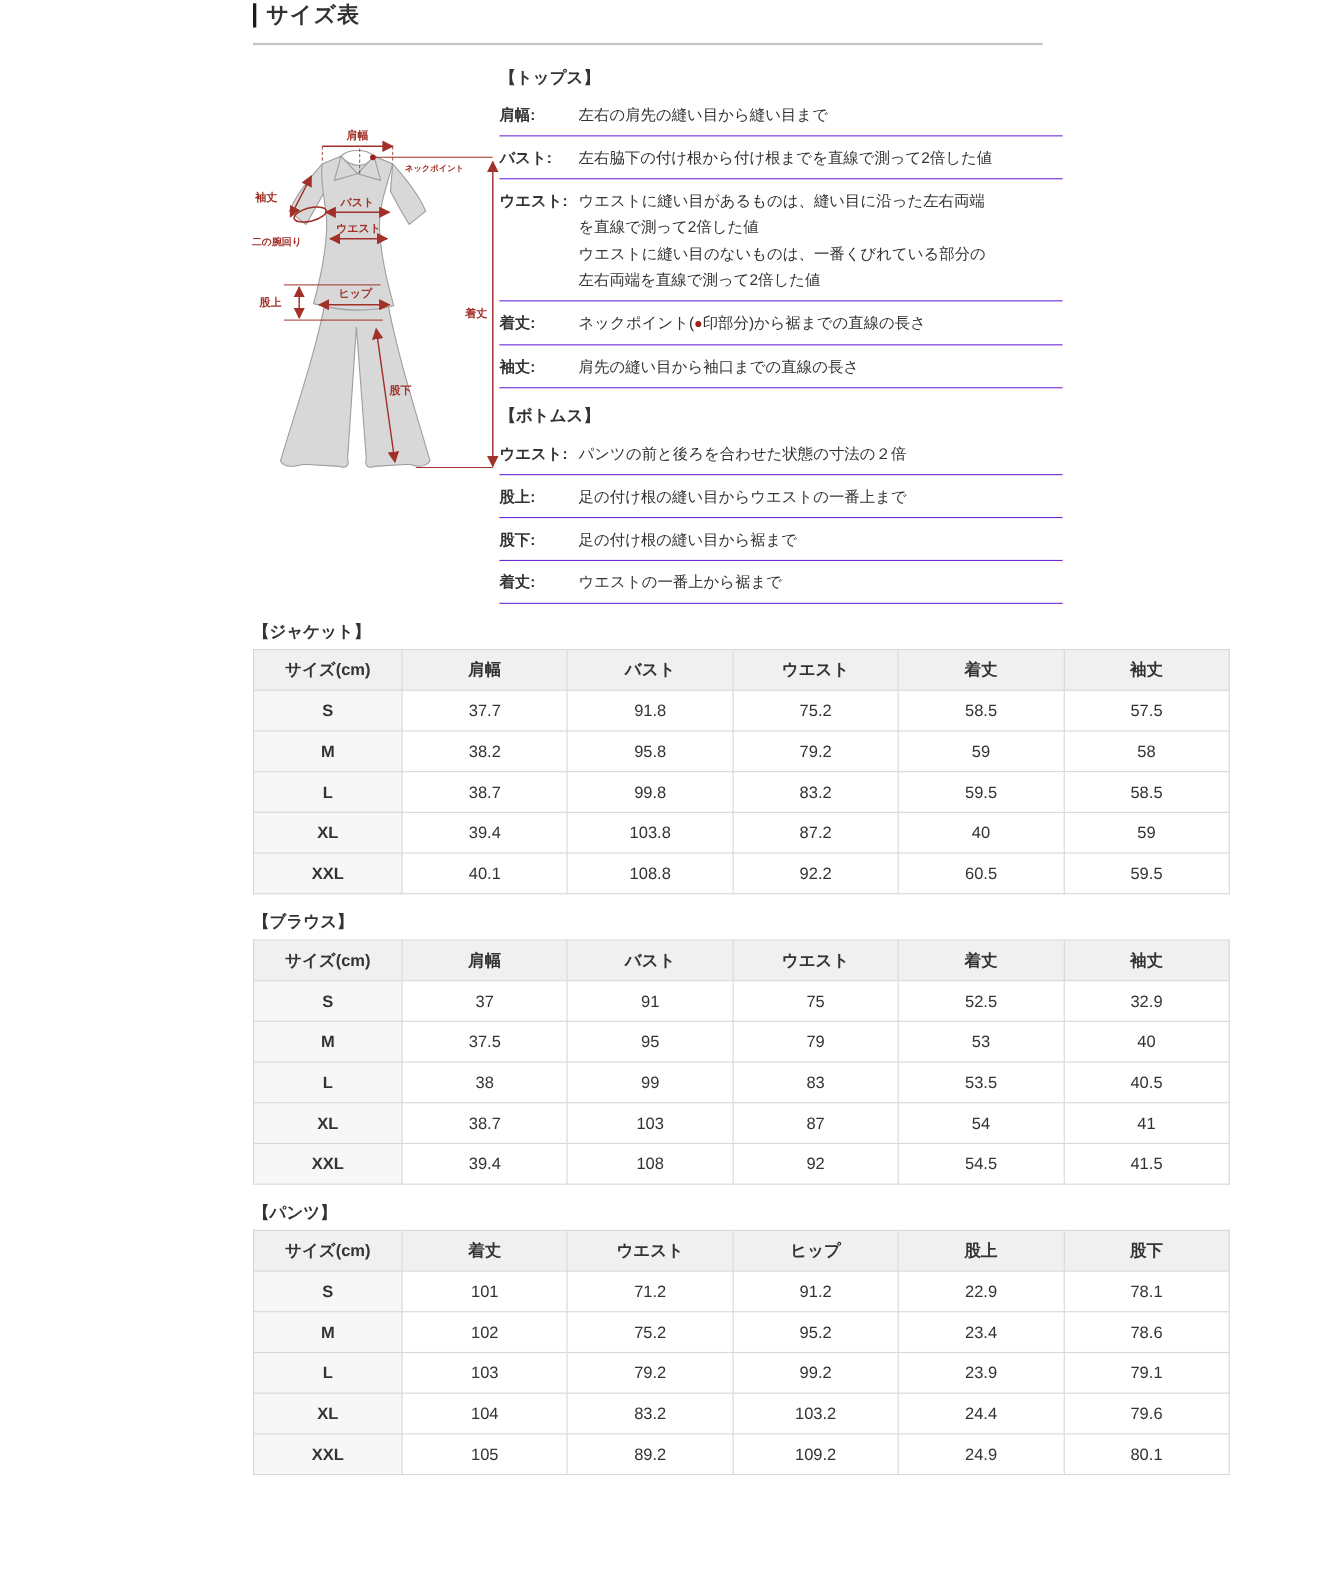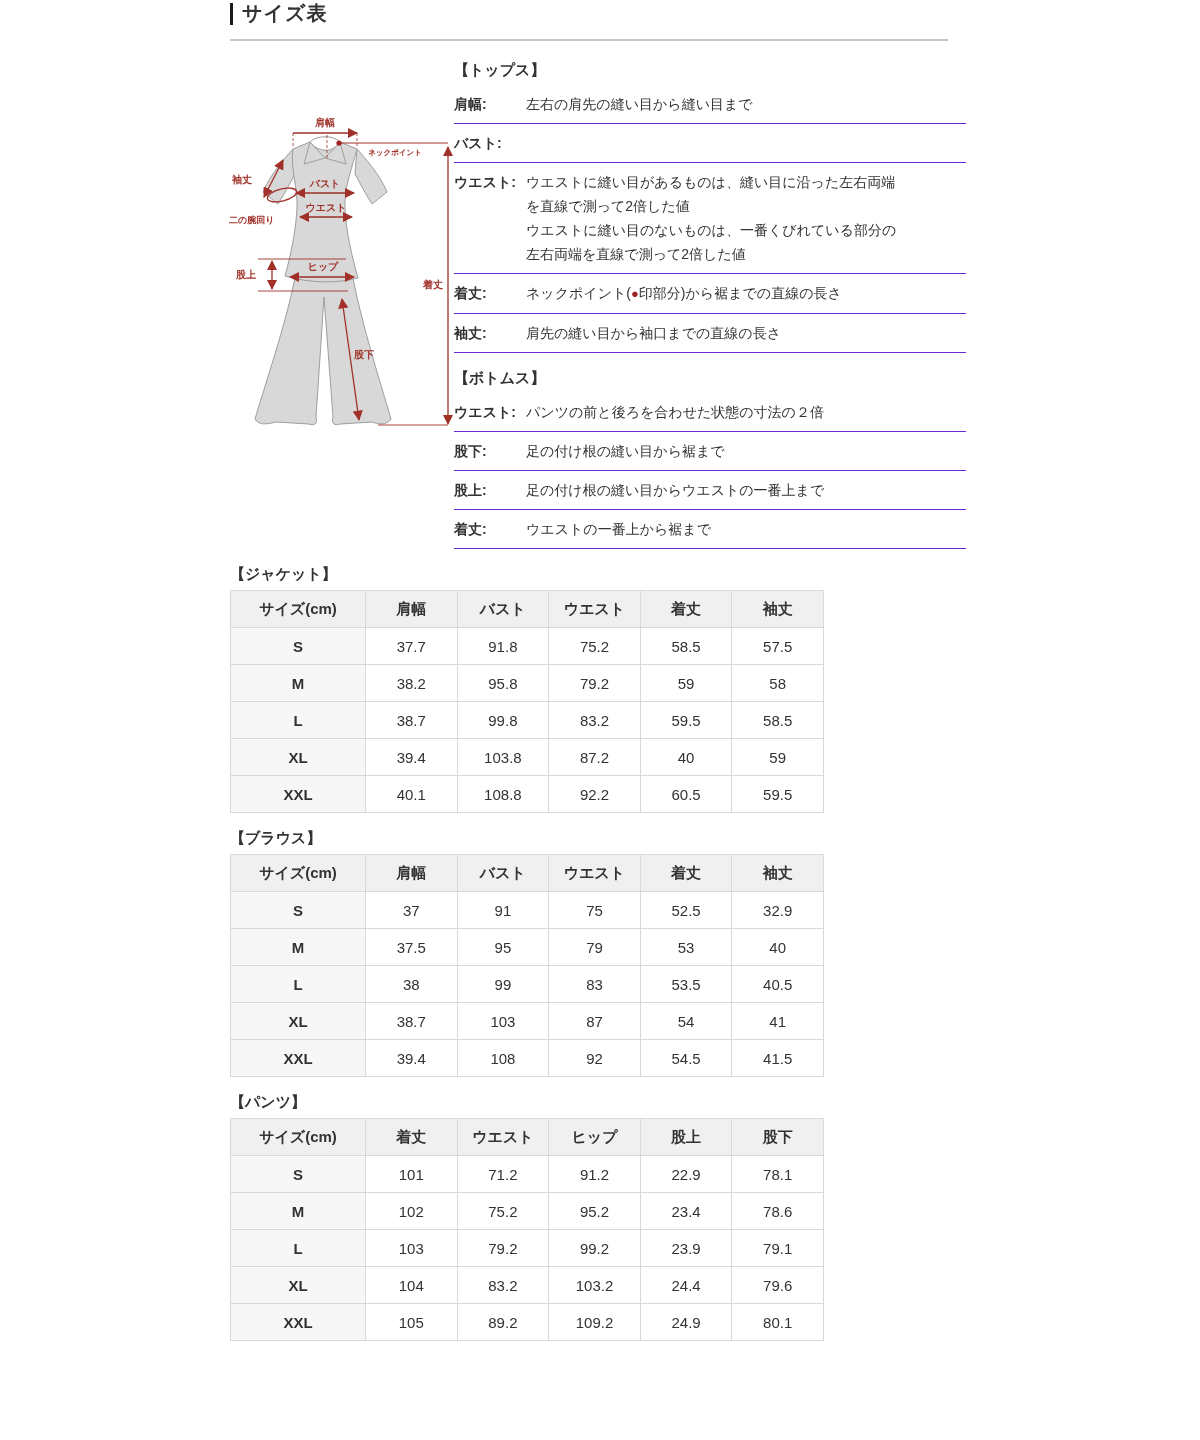--- a/index.html
+++ b/index.html
@@ -25,21 +25,21 @@
   .sec-heading.bottoms { margin-top:16px; }
   .def-row { display:flex; border-bottom:1px solid #6d28d9; padding:7px 0; line-height:24px; }
   .def-label { width:72px; flex:none; font-weight:bold; }
   .def-desc { flex:1; white-space:pre-line; }
   .neck-dot { color:#9e2121; font-size:13px; }
 
   
   .tables { margin-top:8px; }
   .tbl-heading { font-size:15px; font-weight:bold; margin:16px 0 6px 0; }
   table.size-table {
-    border-collapse:collapse; width:594px; table-layout:fixed;
+    border-collapse:collapse; width:888px; table-layout:fixed;
     text-align:center; font-size:15px;
   }
   .size-table th, .size-table td { border:1px solid #d8d8d8; height:36px; padding:0; }
   .size-table thead th { background:#f0f0f0; font-weight:bold; }
   .size-table tbody th { background:#f7f7f7; font-weight:bold; }
   .size-table tbody td { background:#ffffff; font-weight:normal; }
 
   
   .ann { fill:#a03028; font-weight:bold; font-family:"Liberation Sans","DejaVu Sans",sans-serif; }
 </style>
@@ -139,20 +139,21 @@
 
     <div class="defs">
       <h3 class="sec-heading">【トップス】</h3>
 
       <div class="def-row">
         <span class="def-label">肩幅:</span>
         <span class="def-desc">左右の肩先の縫い目から縫い目まで</span>
       </div>
       <div class="def-row">
         <span class="def-label">バスト:</span>
+        <span class="def-desc">左右脇下の付け根から付け根までを直線で測って2倍した値</span>
       </div>
       <div class="def-row">
         <span class="def-label">ウエスト:</span>
         <span class="def-desc">ウエストに縫い目があるものは、縫い目に沿った左右両端
 を直線で測って2倍した値
 ウエストに縫い目のないものは、一番くびれている部分の
 左右両端を直線で測って2倍した値</span>
       </div>
       <div class="def-row">
         <span class="def-label">着丈:</span>
@@ -163,26 +164,26 @@
         <span class="def-desc">肩先の縫い目から袖口までの直線の長さ</span>
       </div>
 
       <h3 class="sec-heading bottoms">【ボトムス】</h3>
 
       <div class="def-row">
         <span class="def-label">ウエスト:</span>
         <span class="def-desc">パンツの前と後ろを合わせた状態の寸法の２倍</span>
       </div>
       <div class="def-row">
+        <span class="def-label">股上:</span>
+        <span class="def-desc">足の付け根の縫い目からウエストの一番上まで</span>
+      </div>
+      <div class="def-row">
         <span class="def-label">股下:</span>
         <span class="def-desc">足の付け根の縫い目から裾まで</span>
-      </div>
-      <div class="def-row">
-        <span class="def-label">股上:</span>
-        <span class="def-desc">足の付け根の縫い目からウエストの一番上まで</span>
       </div>
       <div class="def-row">
         <span class="def-label">着丈:</span>
         <span class="def-desc">ウエストの一番上から裾まで</span>
       </div>
     </div>
   </div>
 
   <div class="tables">
 

